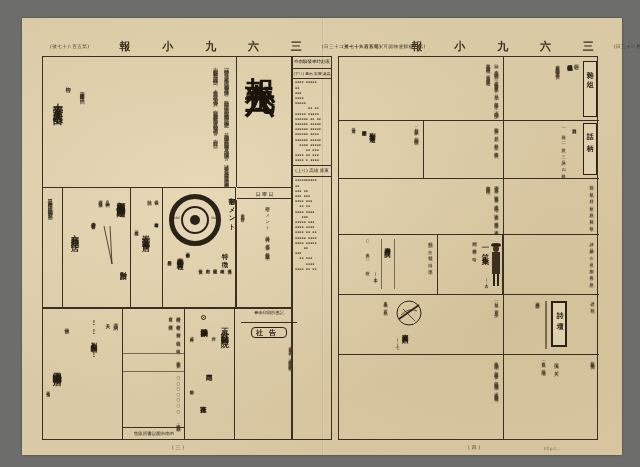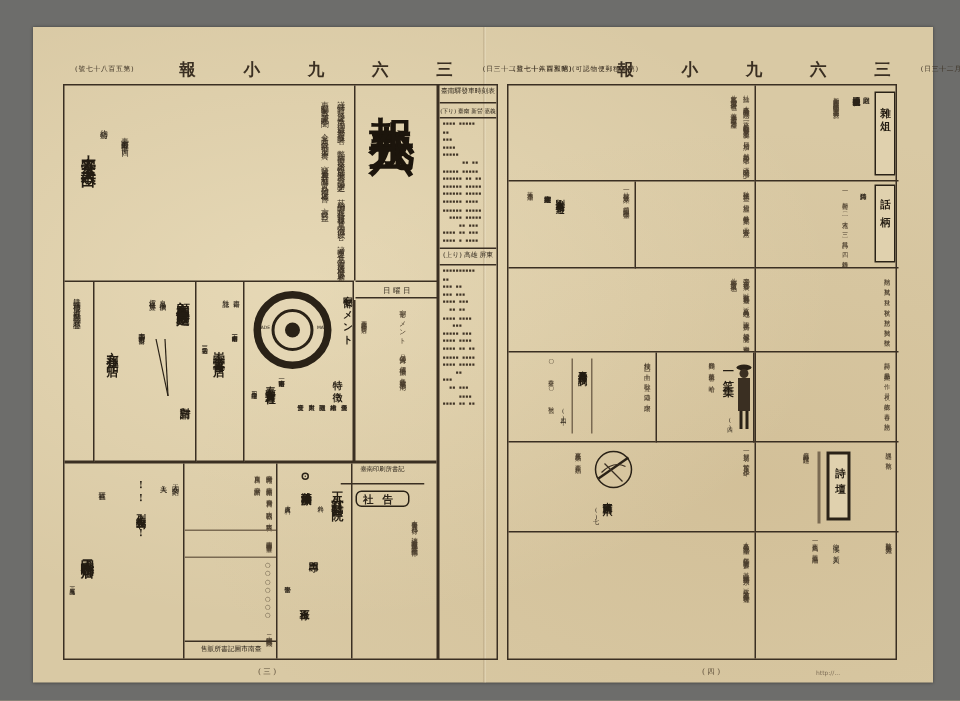--- a/index.html
+++ b/index.html
@@ -174,21 +174,21 @@
       <div class="vtext big" style="position:absolute; right:4px; top:12px; font-size:8px; letter-spacing:3px;">王外科醫院</div>
       <span class="dot" style="position:absolute; left:16px; top:6px;"></span>
       <div class="vtext big" style="position:absolute; left:14px; top:14px; font-size:7px;">治淡疾藥療科</div>
       <div class="vtext" style="position:absolute; left:26px; top:24px; font-size:4.2px; letter-spacing:1px;">外科</div>
       <div class="vtext" style="position:absolute; left:4px; top:24px; font-size:4.2px; letter-spacing:1px;">皮膚科</div>
       <div class="vtext big" style="position:absolute; left:20px; top:60px; font-size:6.5px;">專門</div>
       <div class="vtext" style="position:absolute; left:4px; top:78px; font-size:4.2px;">醫學士</div>
       <div class="vtext big" style="position:absolute; left:14px; top:92px; font-size:6.5px;">王百祿</div>
     </div>
 
-    <div class="box" style="left:184px; top:252px; width:56px; height:130px; border:none;">
+    <div class="box" style="left:198px; top:252px; width:56px; height:130px; border:none;">
       <div style="position:absolute; left:0; top:0; width:56px; height:14px; border-bottom:1px solid #3a2f22; font-size:4.2px; text-align:center; line-height:6px; padding-top:1px;">臺南印刷所書記</div>
       <div style="position:absolute; left:10px; top:18px; width:36px; height:11px; border:1px solid #2a2217; border-radius:4px; text-align:center; font-size:7px; line-height:10px; font-weight:bold; letter-spacing:6px;">社告</div>
       <div class="vtext dense" style="position:absolute; right:3px; top:34px; height:90px; width:50px; font-size:4.2px;">本報每逢三六九日發行 讀者諸君如有投稿請寄本社編輯部</div>
     </div>
   </div>
 
   <div class="timetable">
     <div class="tt-head">臺南驛發車時刻表</div>
     <div class="tt-head" style="font-size:3.8px;">(下り) 臺南 新營 嘉義</div>
     <div class="tt-rows">▪▪▪▪ ▪▪▪▪▪

